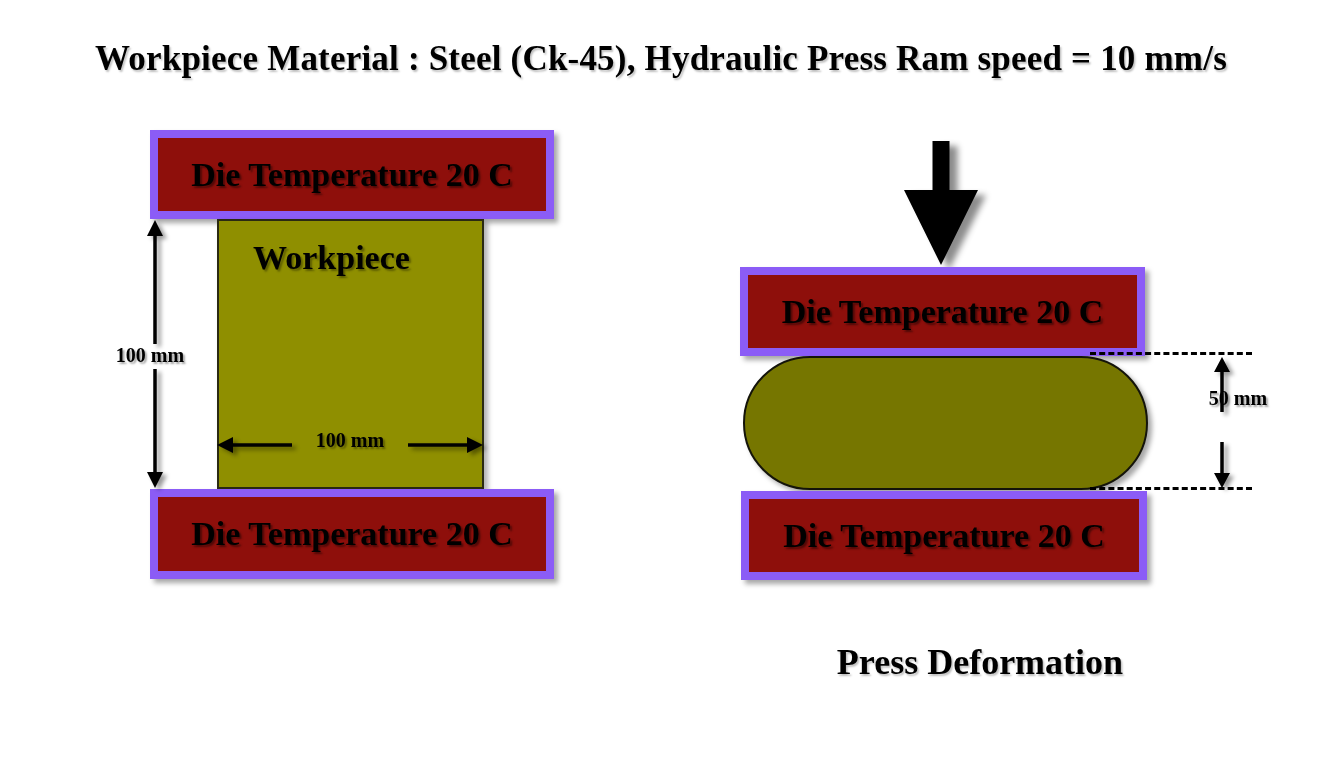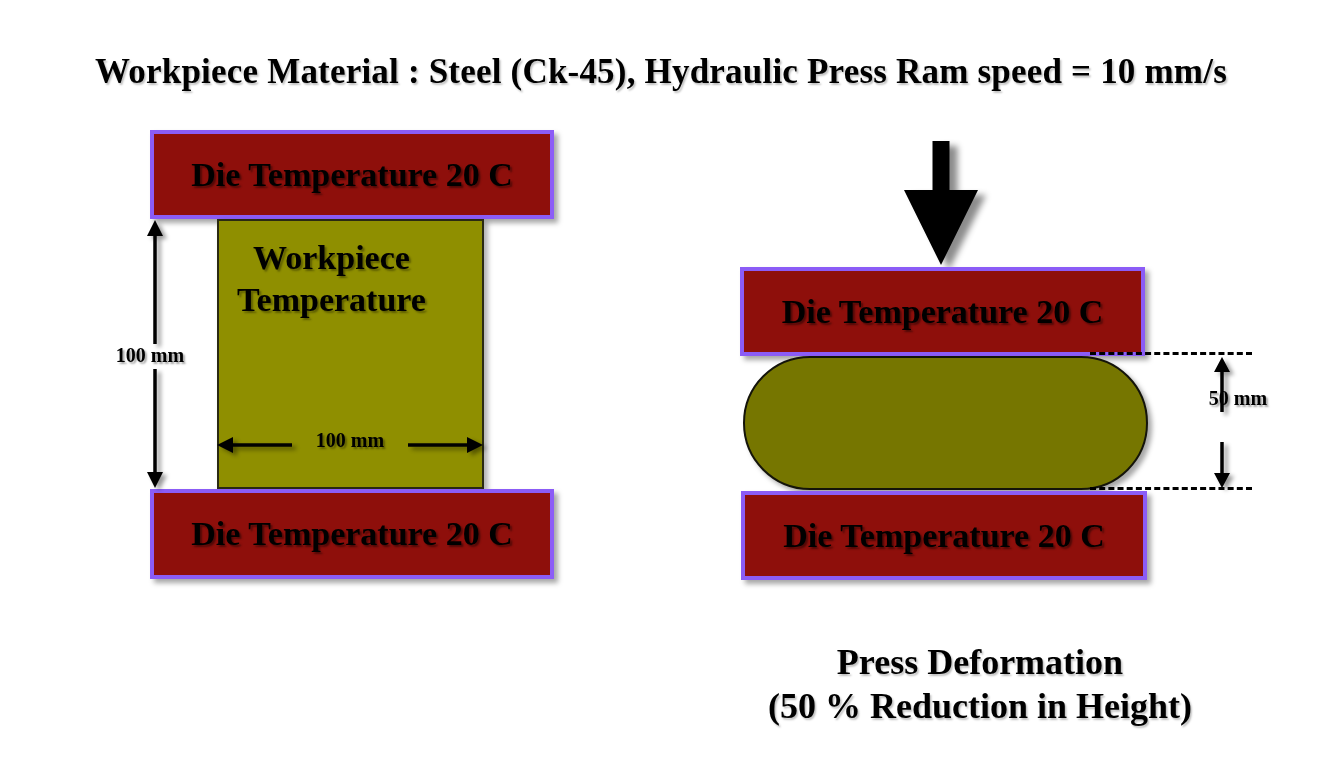--- a/index.html
+++ b/index.html
@@ -2,27 +2,27 @@
 <html style="--die_fill: #8E0F0B; --workpiece_before_fill: #8F8F00; --workpiece_after_fill: #767600; --text: #000000; --background: #FFFFFF;"><head>
 <meta charset="utf-8">
 <style>
   html,body{margin:0;padding:0;background:#ffffff;}
   .canvas{
     position:relative;width:1322px;height:757px;background:#ffffff;
     font-family:"Liberation Serif","DejaVu Serif",serif;color:#000;overflow:hidden;
   }
   .abs{position:absolute;}
   .title{
-    left:0;top:52px;width:1322px;text-align:center;
+    left:0;top:39px;width:1322px;text-align:center;
     font-size:35px;font-weight:bold;letter-spacing:0.2px;
     text-shadow:1.5px 1.5px 2px rgba(0,0,0,.25);
   }
   .die{
     background:var(--die_fill,#8E0F0B);
-    border:4px solid #8b5cf6;box-sizing:border-box;
+    border:8px solid #8b5cf6;box-sizing:border-box;
     display:flex;align-items:center;justify-content:center;
     box-shadow:4px 4px 5px rgba(0,0,0,.35);
   }
   .die-label{
     font-size:34px;font-weight:bold;white-space:nowrap;
     text-shadow:2px 2px 2px rgba(0,0,0,.45);
   }
   .workpiece-rect{
     left:217px;top:219px;width:267px;height:270px;
     background:var(--workpiece_before_fill,#8F8F00);
@@ -61,21 +61,20 @@
 
   <div class="abs title">Workpiece Material : Steel (Ck-45), Hydraulic Press Ram speed = 10 mm/s</div>
 
   <div class="abs die" style="left:150px;top:130px;width:404px;height:89px;">
     <span class="die-label">Die Temperature 20 C</span>
   </div>
 
   <div class="abs workpiece-rect"></div>
   <div class="abs workpiece-label">
     <div>Workpiece</div>
-    <div>Temperature</div>
   </div>
 
   <div class="abs die" style="left:150px;top:489px;width:404px;height:90px;">
     <span class="die-label">Die Temperature 20 C</span>
   </div>
 
   <svg class="abs arrow-svg" style="left:141px;top:219px;" width="28" height="270" viewBox="0 0 28 270">
     <polygon points="14,1 6,17 22,17" fill="#000"></polygon>
     <line x1="14" y1="11" x2="14" y2="125" stroke="#000" stroke-width="3.5"></line>
     <line x1="14" y1="150" x2="14" y2="259" stroke="#000" stroke-width="3.5"></line>
@@ -112,16 +111,15 @@
   <svg class="abs arrow-svg" style="left:1208px;top:356px;" width="28" height="133" viewBox="0 0 28 133">
     <polygon points="14,1 6,16 22,16" fill="#000"></polygon>
     <line x1="14" y1="9" x2="14" y2="56" stroke="#000" stroke-width="3.5"></line>
     <line x1="14" y1="86" x2="14" y2="124" stroke="#000" stroke-width="3.5"></line>
     <polygon points="14,132 6,117 22,117" fill="#000"></polygon>
   </svg>
   <div class="abs dim-label" style="left:1186px;top:387px;width:104px;">50 mm</div>
 
   <div class="abs caption" style="left:730px;top:640px;width:500px;">
     <div>Press Deformation</div>
-    <div>(50 % Reduction in Height)</div>
   </div>
 
 </div>
 
 </body></html>

